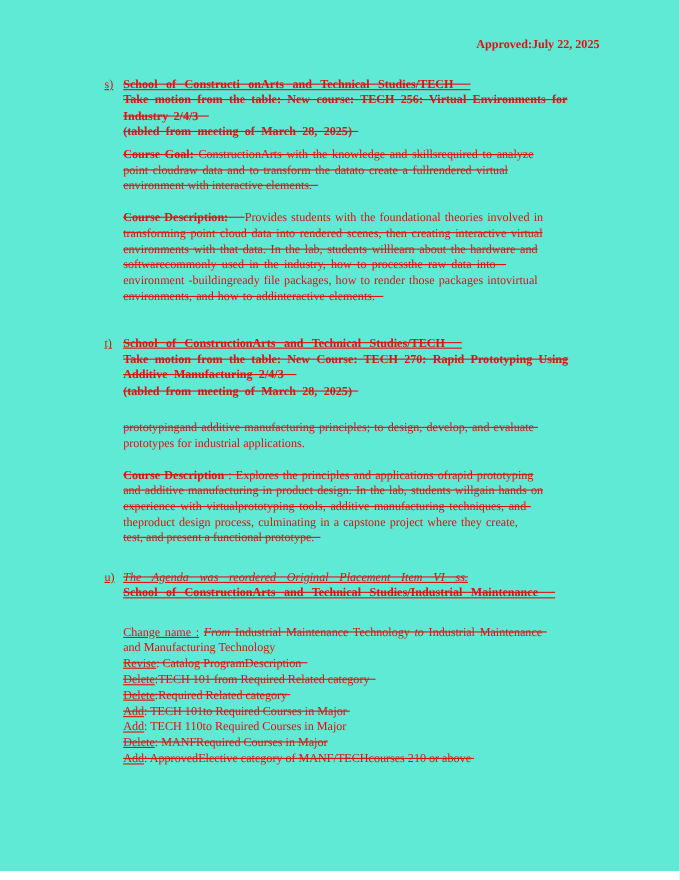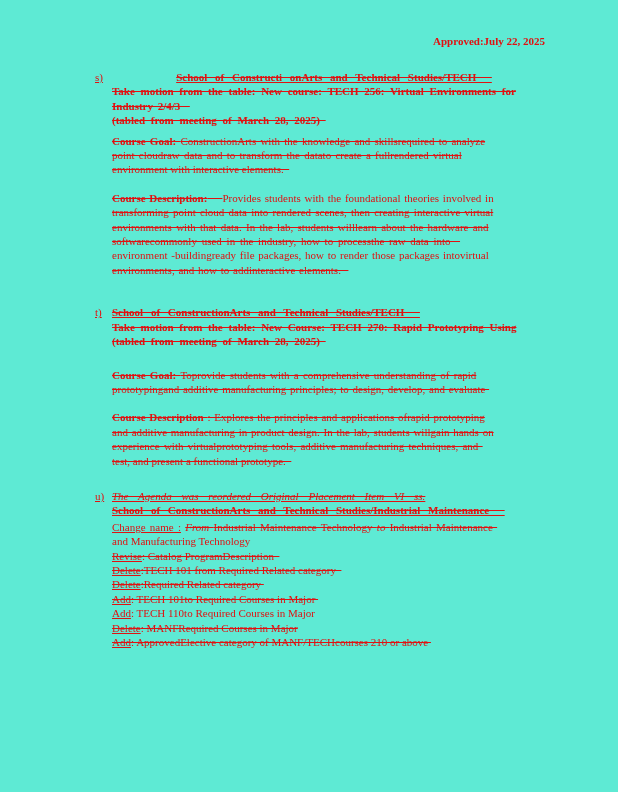--- a/index.html
+++ b/index.html
@@ -44,21 +44,21 @@
 </head>
 <body>
 
 <div class="page">
   <div class="approved">Approved:July 22, 2025</div>
   <div class="content" id="doc">
       <div class="section">
         <div class="sec-label">s)</div>
         <div class="sec-body">
           <div class="para" style="margin-bottom: 6px;">
-            <div class="line" style="word-spacing: 5px; text-align: center;"><span class="b st ul">School of Constructi onArts and Technical Studies/TECH&nbsp;&nbsp;</span></div>
+            <div class="line" style="word-spacing: 5px;"><span class="b st ul">School of Constructi onArts and Technical Studies/TECH&nbsp;&nbsp;</span></div>
             <div class="line" style="word-spacing: 3px;"><span class="b st">Take motion from the table: New course: TECH 256: Virtual Environments for</span></div>
             <div class="line" style="word-spacing: 2px;"><span class="b st">Industry 2/4/3&nbsp;&nbsp;</span></div>
             <div class="line" style="word-spacing: 3px;"><span class="b st">(tabled from meeting of March 28, 2025)&nbsp;</span></div>
           </div>
           <div class="para" style="margin-bottom: 14px;">
             <div class="line" style="word-spacing: 1.5px;"><span class="b st">Course Goal: </span><span class="st">ConstructionArts with the knowledge and skillsrequired to analyze</span></div>
             <div class="line" style="word-spacing: 1.5px;"><span class="st">point cloudraw data and to transform the datato create a fullrendered virtual</span></div>
             <div class="line"><span class="st">environment with interactive elements.&nbsp;&nbsp;</span></div>
           </div>
           <div class="para" style="margin-bottom: 28px;">
@@ -70,38 +70,40 @@
             <div class="line" style="word-spacing: 1px;"><span class="st">environments, and how to addinteractive elements.&nbsp;&nbsp;</span></div>
           </div>
         </div>
       </div>
       <div class="section">
         <div class="sec-label">t)</div>
         <div class="sec-body">
           <div class="para" style="margin-bottom: 19px;">
             <div class="line" style="word-spacing: 5px;"><span class="b st ul">School of ConstructionArts and Technical Studies/TECH&nbsp;&nbsp;</span></div>
             <div class="line" style="word-spacing: 3px;"><span class="b st">Take motion from the table: New Course: TECH 270: Rapid Prototyping Using</span></div>
+            <div class="line" style="word-spacing: 3px;"><span class="b st">Additive Manufacturing 2/4/3&nbsp;&nbsp;</span></div>
             <div class="line" style="word-spacing: 3px;"><span class="b st">(tabled from meeting of March 28, 2025)&nbsp;</span></div>
           </div>
           <div class="para" style="margin-bottom: 14px;">
-            <div class="line" style="word-spacing: 1.5px;"><span class="b st">Course Goal: </span><span class="st">Toprovide students with a comprehensive understanding of rapid</span></div>
             <div class="line" style="word-spacing: 1px;"><span class="st">prototypingand additive manufacturing principles; to design, develop, and evaluate&nbsp;</span></div>
+            <div class="line"><span class="">prototypes for industrial applications.</span></div>
           </div>
           <div class="para" style="margin-bottom: 21px;">
             <div class="line" style="word-spacing: 1px;"><span class="b st">Course Description </span><span class="st">: Explores the principles and applications ofrapid prototyping</span></div>
             <div class="line" style="word-spacing: 1px;"><span class="st">and additive manufacturing in product design. In the lab, students willgain hands on</span></div>
             <div class="line" style="word-spacing: 1.5px;"><span class="st">experience with virtualprototyping tools, additive manufacturing techniques, and&nbsp;</span></div>
+            <div class="line" style="word-spacing: 1px;"><span class="">theproduct design process, culminating in a capstone project where they create,</span></div>
             <div class="line"><span class="st">test, and present a functional prototype.&nbsp;&nbsp;</span></div>
           </div>
         </div>
       </div>
       <div class="section">
         <div class="sec-label">u)</div>
         <div class="sec-body">
-          <div class="para" style="margin-bottom: 2px; font-family: Liberation Serif, serif;">
+          <div class="para" style="margin-bottom: 21px; font-family: Liberation Serif, serif;">
             <div class="line" style="word-spacing: 7px;"><span class="i st ul">The Agenda was reordered Original Placement Item VI ss.</span></div>
             <div class="line" style="word-spacing: 5px;"><span class="b st ul">School of ConstructionArts and Technical Studies/Industrial Maintenance&nbsp;&nbsp;</span></div>
           </div>
           <div class="para" style="margin-bottom: 0px;">
             <div class="line" style="word-spacing: 1.5px;"><span class="ul">Change name :</span><span class=""> </span><span class="i st">From </span><span class="st">Industrial Maintenance Technology </span><span class="i st">to </span><span class="st">Industrial Maintenance&nbsp;</span></div>
             <div class="line"><span class="">and Manufacturing Technology</span></div>
             <div class="line"><span class="st ul">Revise</span><span class="st">: Catalog ProgramDescription&nbsp;&nbsp;</span></div>
             <div class="line"><span class="st ul">Delete</span><span class="st">:TECH 101 from Required Related category&nbsp;&nbsp;</span></div>
             <div class="line"><span class="st ul">Delete</span><span class="st">:Required Related category&nbsp;</span></div>
             <div class="line"><span class="st ul">Add</span><span class="st">: TECH 101to Required Courses in Major&nbsp;</span></div>

